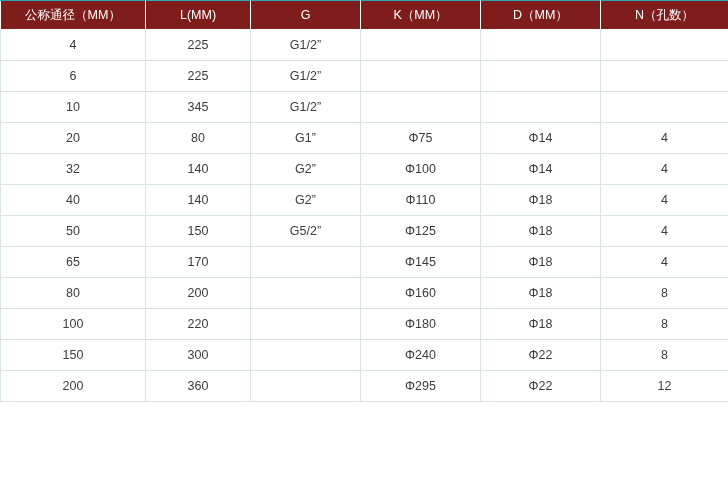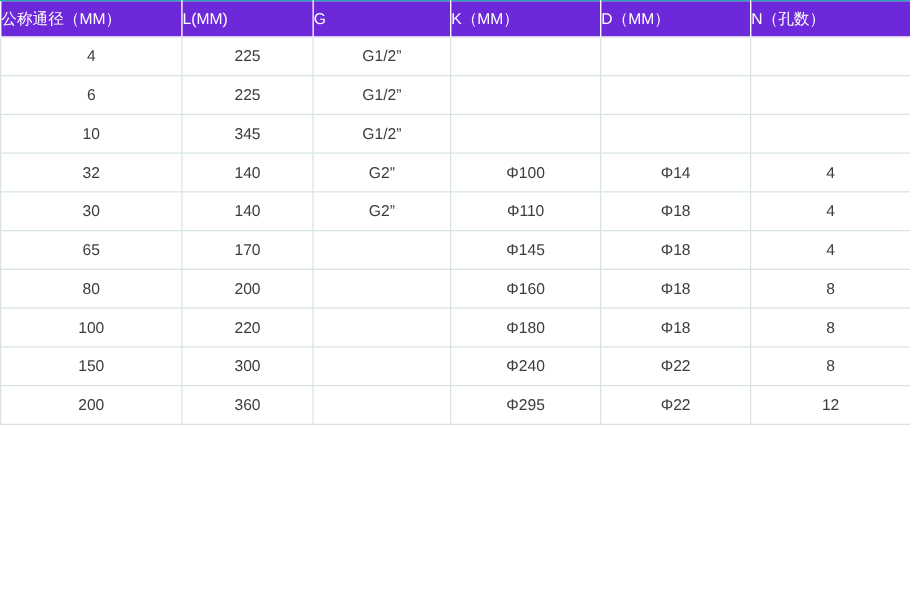--- a/index.html
+++ b/index.html
@@ -19,28 +19,28 @@
     table-layout: fixed;
   }
   #spec-table col.c0 { width: 145px; }
   #spec-table col.c1 { width: 105px; }
   #spec-table col.c2 { width: 110px; }
   #spec-table col.c3 { width: 120px; }
   #spec-table col.c4 { width: 120px; }
   #spec-table col.c5 { width: 128px; }
 
   #spec-table thead th {
-    background: #6d28d9;
+    background: #7f1d1d;
     color: #ffffff;
     font-size: 12.5px;
     font-weight: normal;
     height: 28px;
     line-height: 28px;
     padding: 0;
-    text-align: left;
+    text-align: center;
     border: 1px solid #ffffff;
     border-top: 1px solid #2aa9b5;
     white-space: nowrap;
   }
   #spec-table tbody td {
     height: 30px;
     line-height: 30px;
     padding: 0;
     text-align: center;
     font-size: 12.5px;
@@ -98,32 +98,48 @@
       </tr>
       <tr>
         <td>10</td>
         <td>345</td>
         <td>G1/2”</td>
         <td></td>
         <td></td>
         <td></td>
       </tr>
       <tr>
+        <td>20</td>
+        <td>80</td>
+        <td>G1”</td>
+        <td>Φ75</td>
+        <td>Φ14</td>
+        <td>4</td>
+      </tr>
+      <tr>
         <td>32</td>
         <td>140</td>
         <td>G2”</td>
         <td>Φ100</td>
         <td>Φ14</td>
         <td>4</td>
       </tr>
       <tr>
-        <td>30</td>
+        <td>40</td>
         <td>140</td>
         <td>G2”</td>
         <td>Φ110</td>
+        <td>Φ18</td>
+        <td>4</td>
+      </tr>
+      <tr>
+        <td>50</td>
+        <td>150</td>
+        <td>G5/2”</td>
+        <td>Φ125</td>
         <td>Φ18</td>
         <td>4</td>
       </tr>
       <tr>
         <td>65</td>
         <td>170</td>
         <td></td>
         <td>Φ145</td>
         <td>Φ18</td>
         <td>4</td>

